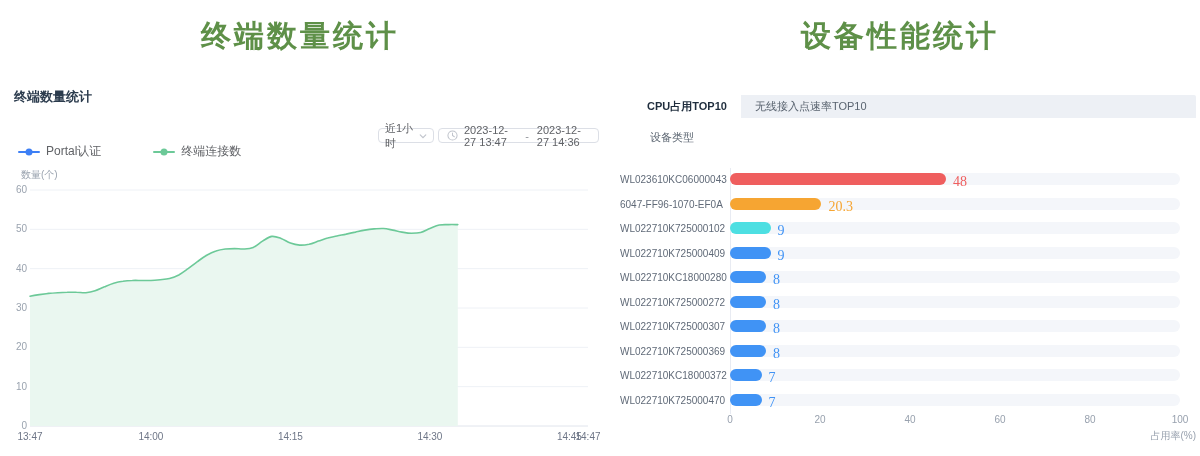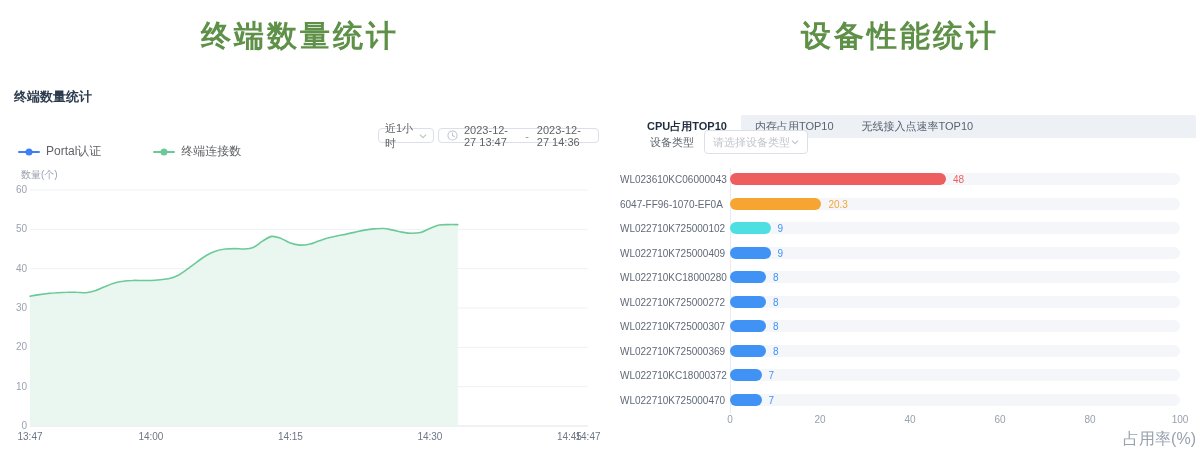--- a/index.html
+++ b/index.html
@@ -20,37 +20,37 @@
   .chev { width:8px; height:8px; flex:0 0 auto; }
   #legend { left:18px; top:143px; display:flex; align-items:flex-start; gap:52px; }
   .legend-item { display:flex; align-items:center; gap:6px; font-size:12px; color:#606266; cursor:pointer; white-space:nowrap; }
   .legend-marker { position:relative; width:22px; height:2px; border-radius:1px; }
   .legend-marker i { position:absolute; left:50%; top:50%; width:7px; height:7px; border-radius:50%;
                      transform:translate(-50%,-50%); display:block; }
   #line-chart { left:0; top:156px; }
 
   
   #tabbar { left:633px; top:95px; width:563px; height:23px; background:#edf0f5;
-            display:flex; align-items:stretch; border-radius:2px 2px 0 0;margin-top:20px; }
+            display:flex; align-items:stretch; border-radius:2px 2px 0 0; }
   .tab { display:flex; align-items:center; padding:0 14px; font-size:11px; color:#5a6470;
          cursor:pointer; white-space:nowrap; }
   .tab.active { background:#ffffff; color:#1f2d3d; font-weight:bold; }
   #filter-row { left:650px; top:130px; display:flex; align-items:center; gap:10px; }
   #filter-label { font-size:11px; color:#5a6470; white-space:nowrap; }
   #device-select { position:relative; width:104px; height:24px; border:1px solid #dcdfe6; border-radius:4px;
                    background:#fff; display:flex; align-items:center; justify-content:space-between;
                    padding:0 8px; cursor:pointer; }
   #device-select .ph { font-size:11px; color:#c0c4cc; white-space:nowrap; overflow:hidden; }
   .bar-label { position:absolute; font-size:10px; color:#606a78; text-align:right; white-space:nowrap; }
   .bar-track { position:absolute; height:12px; border-radius:6px; background:#f4f6fa; }
   .bar-fill  { position:absolute; height:12px; border-radius:6px; }
-  .bar-value { position:absolute; font-size:10px; white-space:nowrap; }
+  .bar-value { position:absolute; font-size:14px; white-space:nowrap;font-family:Liberation Serif, serif; }
   .xtick { position:absolute; font-size:10px; color:#98a1ae; transform:translateX(-50%); }
   #bar-axis-line { left:730px; top:168px; width:1px; height:246px; background:#e8ebf2; }
-  #bar-axis-name { position:absolute; font-size:16px; color:#98a1ae; }
+  #bar-axis-name { position:absolute; font-size:10px; color:#98a1ae; }
 </style>
 </head>
 <body>
 
 <div id="left-title" class="panel-title">终端数量统计</div>
 <div id="right-title" class="panel-title">设备性能统计</div>
 
 <div id="section-title" class="abs">终端数量统计</div>
 
 <div id="range-select" class="ctrl">
@@ -105,32 +105,25 @@
     <text x="290.4" y="284" font-size="10" fill="#6e7687" text-anchor="middle">14:15</text>
     <text x="429.9" y="284" font-size="10" fill="#6e7687" text-anchor="middle">14:30</text>
     <text x="569.4" y="284" font-size="10" fill="#6e7687" text-anchor="middle">14:45</text>
     <text x="588" y="284" font-size="10" fill="#6e7687" text-anchor="middle">14:47</text>
     <path d="M30.0 140.2C31.6 139.9 36.2 139.1 39.3 138.6C42.4 138.2 45.5 137.8 48.6 137.4C51.7 137.1 54.8 136.9 57.9 136.7C61.0 136.5 64.1 136.3 67.2 136.3C70.3 136.2 73.4 136.2 76.5 136.3C79.6 136.3 82.7 136.9 85.8 136.7C88.9 136.4 92.0 135.7 95.1 134.7C98.2 133.7 101.3 132.0 104.4 130.8C107.5 129.5 110.6 128.1 113.7 127.2C116.8 126.3 119.9 125.7 123.0 125.3C126.1 124.8 129.2 124.6 132.3 124.5C135.4 124.3 138.5 124.5 141.6 124.5C144.7 124.5 147.8 124.6 150.9 124.5C154.0 124.3 157.1 124.0 160.2 123.7C163.3 123.4 166.4 123.3 169.5 122.5C172.6 121.7 175.7 120.6 178.8 119.0C181.9 117.3 185.0 114.9 188.1 112.7C191.2 110.4 194.3 107.8 197.4 105.6C200.5 103.4 203.6 101.1 206.7 99.3C209.8 97.5 212.9 96.0 216.0 95.0C219.1 93.9 222.2 93.4 225.3 93.0C228.4 92.6 231.5 92.6 234.6 92.6C237.7 92.6 240.8 93.2 243.9 93.0C247.0 92.8 250.1 92.7 253.2 91.4C256.3 90.1 259.4 87.0 262.5 85.1C265.6 83.3 268.7 80.9 271.8 80.4C274.9 80.0 278.0 81.3 281.1 82.4C284.2 83.5 287.3 86.0 290.4 87.1C293.5 88.2 296.6 88.9 299.7 89.1C302.8 89.3 305.9 88.9 309.0 88.3C312.1 87.6 315.2 86.2 318.3 85.1C321.4 84.1 324.5 82.8 327.6 82.0C330.7 81.1 333.8 80.7 336.9 80.0C340.0 79.4 343.1 78.7 346.2 78.1C349.3 77.4 352.4 76.7 355.5 76.1C358.6 75.4 361.7 74.6 364.8 74.1C367.9 73.6 371.0 73.2 374.1 72.9C377.2 72.7 380.3 72.3 383.4 72.5C386.5 72.7 389.6 73.5 392.7 74.1C395.8 74.7 398.9 75.6 402.0 76.1C405.1 76.6 408.2 77.2 411.3 77.3C414.4 77.3 417.5 77.3 420.6 76.5C423.7 75.7 426.8 73.8 429.9 72.5C433.0 71.3 436.1 69.7 439.2 69.0C442.3 68.4 445.4 68.7 448.5 68.6C451.6 68.5 456.3 68.6 457.8 68.6L457.8 270L30.0 270Z" fill="#eaf7f0" stroke="none"></path>
     <path d="M30.0 140.2C31.6 139.9 36.2 139.1 39.3 138.6C42.4 138.2 45.5 137.8 48.6 137.4C51.7 137.1 54.8 136.9 57.9 136.7C61.0 136.5 64.1 136.3 67.2 136.3C70.3 136.2 73.4 136.2 76.5 136.3C79.6 136.3 82.7 136.9 85.8 136.7C88.9 136.4 92.0 135.7 95.1 134.7C98.2 133.7 101.3 132.0 104.4 130.8C107.5 129.5 110.6 128.1 113.7 127.2C116.8 126.3 119.9 125.7 123.0 125.3C126.1 124.8 129.2 124.6 132.3 124.5C135.4 124.3 138.5 124.5 141.6 124.5C144.7 124.5 147.8 124.6 150.9 124.5C154.0 124.3 157.1 124.0 160.2 123.7C163.3 123.4 166.4 123.3 169.5 122.5C172.6 121.7 175.7 120.6 178.8 119.0C181.9 117.3 185.0 114.9 188.1 112.7C191.2 110.4 194.3 107.8 197.4 105.6C200.5 103.4 203.6 101.1 206.7 99.3C209.8 97.5 212.9 96.0 216.0 95.0C219.1 93.9 222.2 93.4 225.3 93.0C228.4 92.6 231.5 92.6 234.6 92.6C237.7 92.6 240.8 93.2 243.9 93.0C247.0 92.8 250.1 92.7 253.2 91.4C256.3 90.1 259.4 87.0 262.5 85.1C265.6 83.3 268.7 80.9 271.8 80.4C274.9 80.0 278.0 81.3 281.1 82.4C284.2 83.5 287.3 86.0 290.4 87.1C293.5 88.2 296.6 88.9 299.7 89.1C302.8 89.3 305.9 88.9 309.0 88.3C312.1 87.6 315.2 86.2 318.3 85.1C321.4 84.1 324.5 82.8 327.6 82.0C330.7 81.1 333.8 80.7 336.9 80.0C340.0 79.4 343.1 78.7 346.2 78.1C349.3 77.4 352.4 76.7 355.5 76.1C358.6 75.4 361.7 74.6 364.8 74.1C367.9 73.6 371.0 73.2 374.1 72.9C377.2 72.7 380.3 72.3 383.4 72.5C386.5 72.7 389.6 73.5 392.7 74.1C395.8 74.7 398.9 75.6 402.0 76.1C405.1 76.6 408.2 77.2 411.3 77.3C414.4 77.3 417.5 77.3 420.6 76.5C423.7 75.7 426.8 73.8 429.9 72.5C433.0 71.3 436.1 69.7 439.2 69.0C442.3 68.4 445.4 68.7 448.5 68.6C451.6 68.5 456.3 68.6 457.8 68.6" fill="none" stroke="#6cc998" stroke-width="1.6" stroke-linejoin="round" stroke-linecap="round"></path>
   </svg>
 
 <div id="tabbar" class="abs">
     <div class="tab active">CPU占用TOP10</div>
-    <div class="tab">内存占用TOP10</div>
     <div class="tab">无线接入点速率TOP10</div>
   </div>
 
 <div id="filter-row" class="abs">
   <span id="filter-label">设备类型</span>
-  <div id="device-select">
-    <span class="ph">请选择设备类型</span>
-    <svg class="chev" viewBox="0 0 10 10">
-      <path d="M1.5 3.5 L5 7 L8.5 3.5" fill="none" stroke="#c0c4cc" stroke-width="1.4" stroke-linecap="round"></path>
-    </svg>
-  </div>
 </div>
 
 <div id="bar-axis-line" class="abs"></div>
 <div id="bar-chart" class="abs" style="left:0;top:0;width:1200px;height:456px;pointer-events:none">
     <div class="bar-label" style="left:620px;width:102px;top:174px">WL023610KC06000043</div>
     <div class="bar-track" style="left:730px;top:173px;width:450px"></div>
     <div class="bar-fill" style="left:730px;top:173px;width:216.0px;background:#ef5e5e"></div>
     <div class="bar-value" style="left:953.0px;top:174px;color:#ef5e5e">48</div>
     <div class="bar-label" style="left:620px;width:102px;top:198.5px">6047-FF96-1070-EF0A</div>
     <div class="bar-track" style="left:730px;top:197.5px;width:450px"></div>

